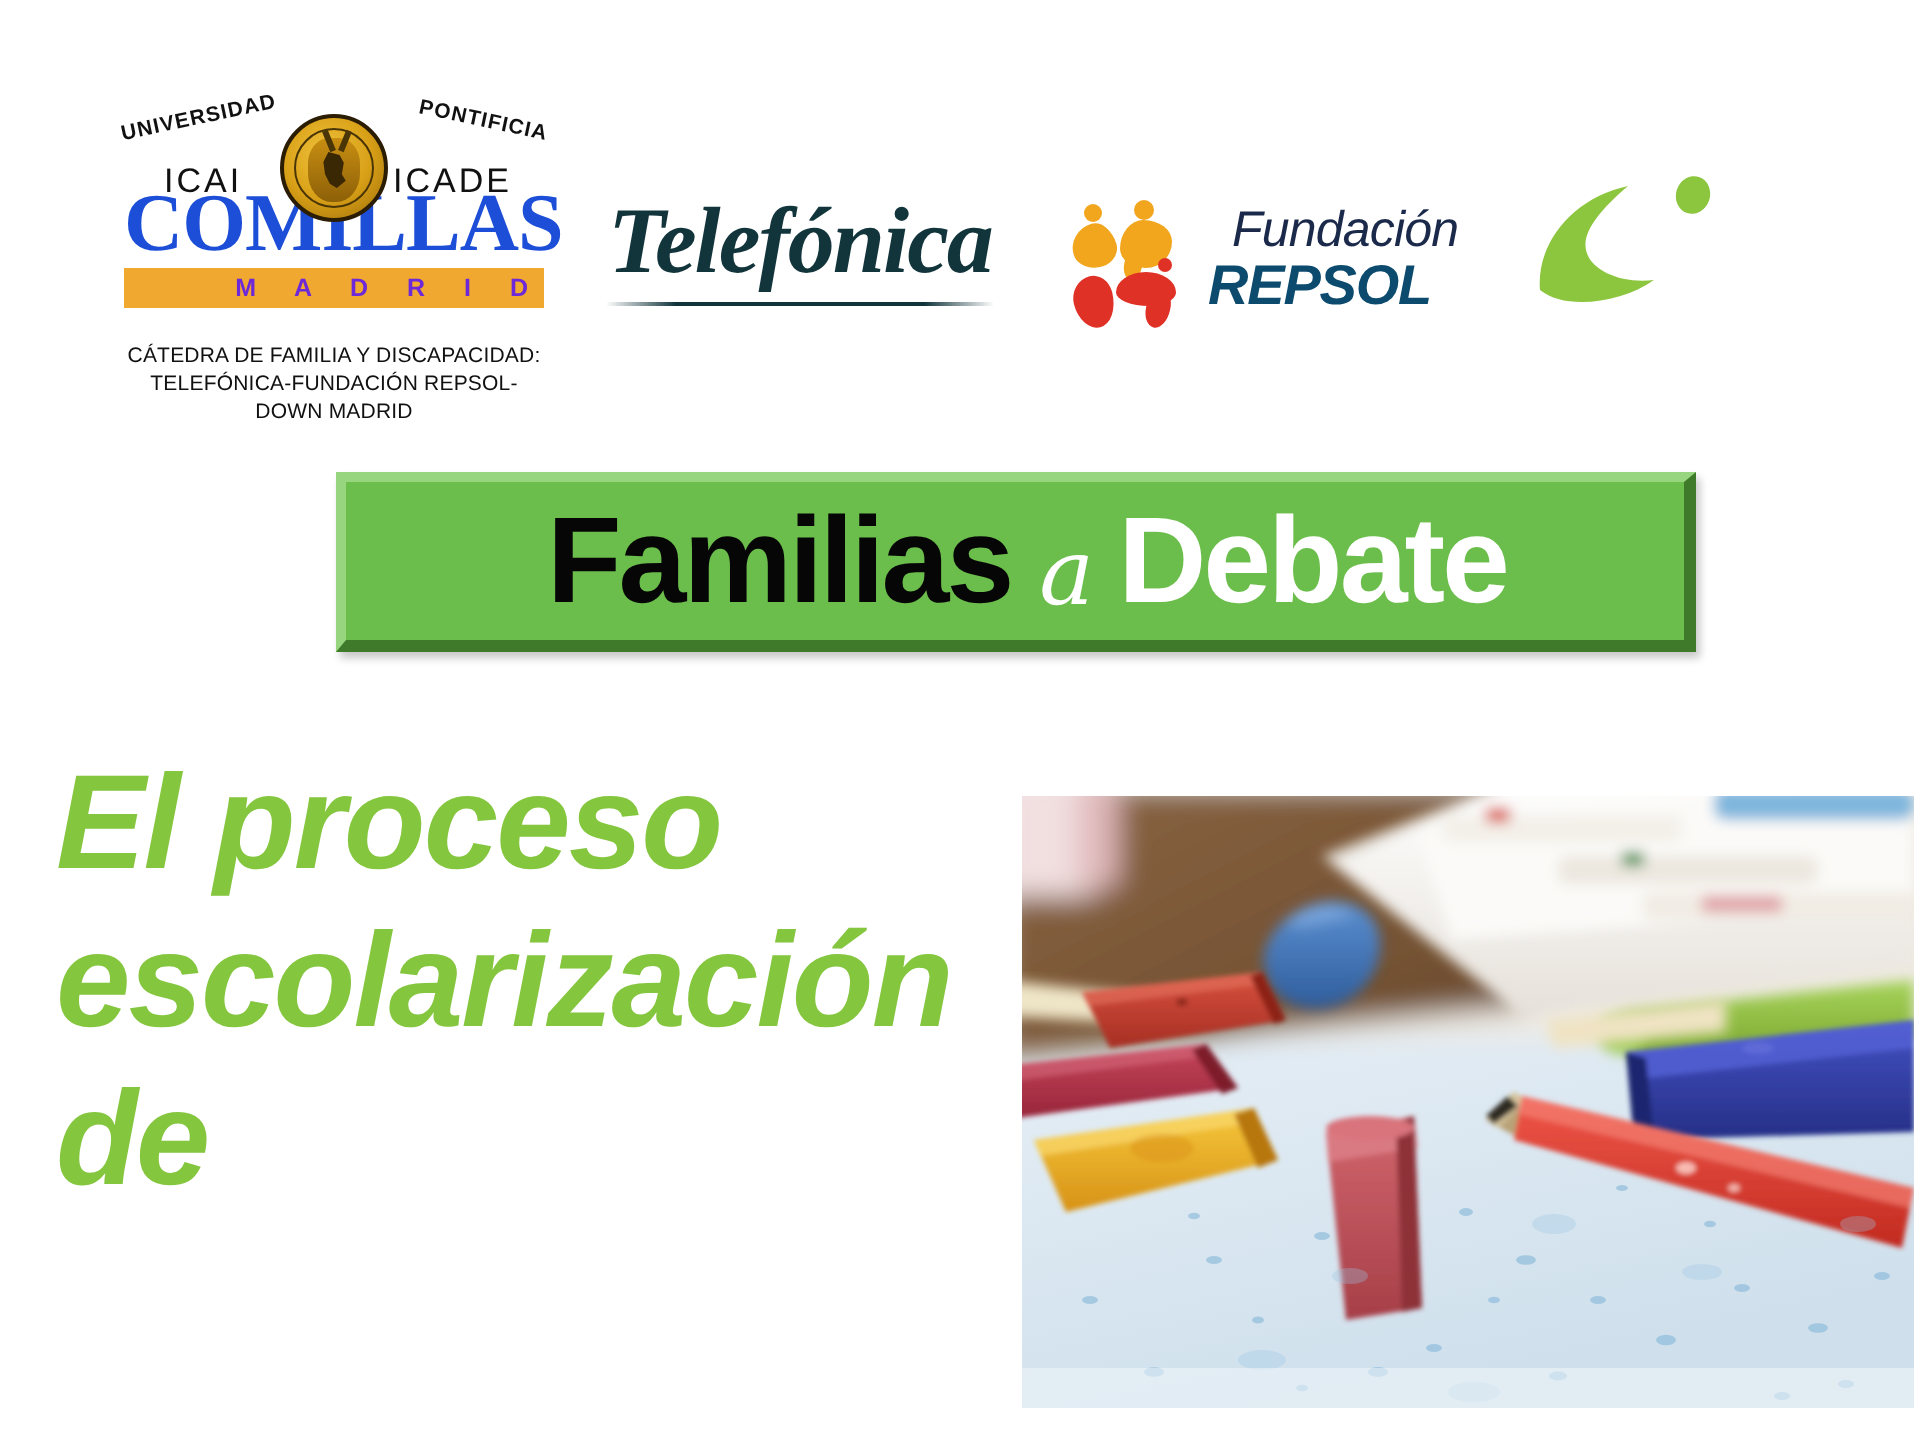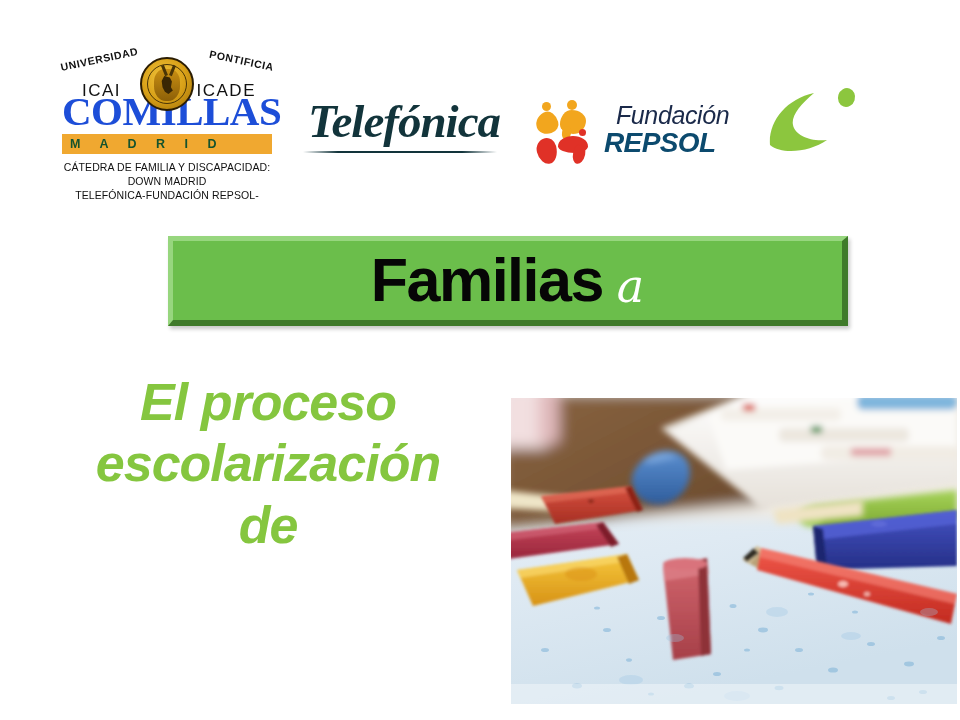--- a/index.html
+++ b/index.html
@@ -118,29 +118,29 @@
     font-size: 41px;
     line-height: 0.96;
     font-weight: bold;
     letter-spacing: -0.5px;
     color: #1d4ed8;
     font-family: "Liberation Serif", serif;
   }
   .comillas-madrid {
     margin-top: 3px;
     background: #f0a830;
-    color: #14532d;
+    color: #6d28d9;
     font-size: 12.5px;
     font-weight: bold;
     letter-spacing: 8px;
     padding: 3px 0 3px 8px;
-    text-align: left;
+    text-align: right;
   }
   .comillas-catedra {
-    margin-top: 7px;
+    margin-top: 18px;
     font-size: 10.5px;
     line-height: 1.32;
     color: #111111;
     font-weight: normal;
     letter-spacing: 0.1px;
   }
 
   
   .telefonica {
     position: absolute;
@@ -150,21 +150,20 @@
     text-align: center;
   }
   .telefonica-word {
     font-family: "Liberation Serif", serif;
     font-style: italic;
     font-weight: bold;
     font-size: 47px;
     color: #12343b;
     letter-spacing: -1px;
     line-height: 1;
-    text-align: right;
   }
   .telefonica-rule {
     margin: 6px auto 0 auto;
     width: 194px;
     height: 2px;
     background: linear-gradient(90deg, rgba(18,52,59,0) 0%, #12343b 18%, #12343b 82%, rgba(18,52,59,0) 100%);
   }
 
   
   .repsol {
@@ -322,23 +321,23 @@
     letter-spacing: -1.5px;
     line-height: 1;
   }
 
   
   .title {
     position: absolute;
     left: 28px;
     top: 372px;
     width: 480px;
-    text-align: center;
+    text-align: left;
     color: #85c63f;
-    font-size: 52px;
+    font-size: 67px;
     font-weight: bold;
     font-style: italic;
     line-height: 1.18;
     letter-spacing: -1px;
   }
   .title-line { display: block; }
 
   
   .photo {
     position: absolute;
@@ -369,22 +368,22 @@
           <span class="seal-center"></span>
           <span class="seal-key k1"></span>
           <span class="seal-key k2"></span>
           <span class="seal-lion"></span>
         </span>
       </div>
       <div class="comillas-name">COMILLAS</div>
       <div class="comillas-madrid">M A D R I D</div>
       <div class="comillas-catedra">
         <div>CÁTEDRA DE FAMILIA Y DISCAPACIDAD:</div>
+        <div>TELEFÓNICA-FUNDACIÓN REPSOL-</div>
         <div>DOWN MADRID</div>
-        <div>TELEFÓNICA-FUNDACIÓN REPSOL-</div>
       </div>
     </div>
 
     <div class="telefonica">
       <div class="telefonica-word">Telefónica</div>
       <div class="telefonica-rule"></div>
     </div>
 
     <div class="repsol">
       <div class="repsol-mark">
@@ -408,20 +407,21 @@
       <svg class="down-swoosh" viewBox="0 0 92 72">
         <path d="M6 63 C 4 40, 22 17, 50 11 C 36 23, 27 34, 29 43 C 31 53, 46 60, 63 58 C 46 70, 18 73, 6 63 Z" fill="#8cc63e"></path>
       </svg>
       <span class="down-dot"></span>
     </div>
   </div>
 
   <div class="banner">
     <span class="banner-familias">Familias</span>
     <span class="banner-a">a</span>
+    <span class="banner-debate">Debate</span>
   </div>
 
   <div class="title">
     <span class="title-line">El proceso</span>
     <span class="title-line">escolarización</span>
     <span class="title-line">de</span>
   </div>
 
   <div class="photo">
     <svg width="446" height="306" viewBox="0 0 446 306">

